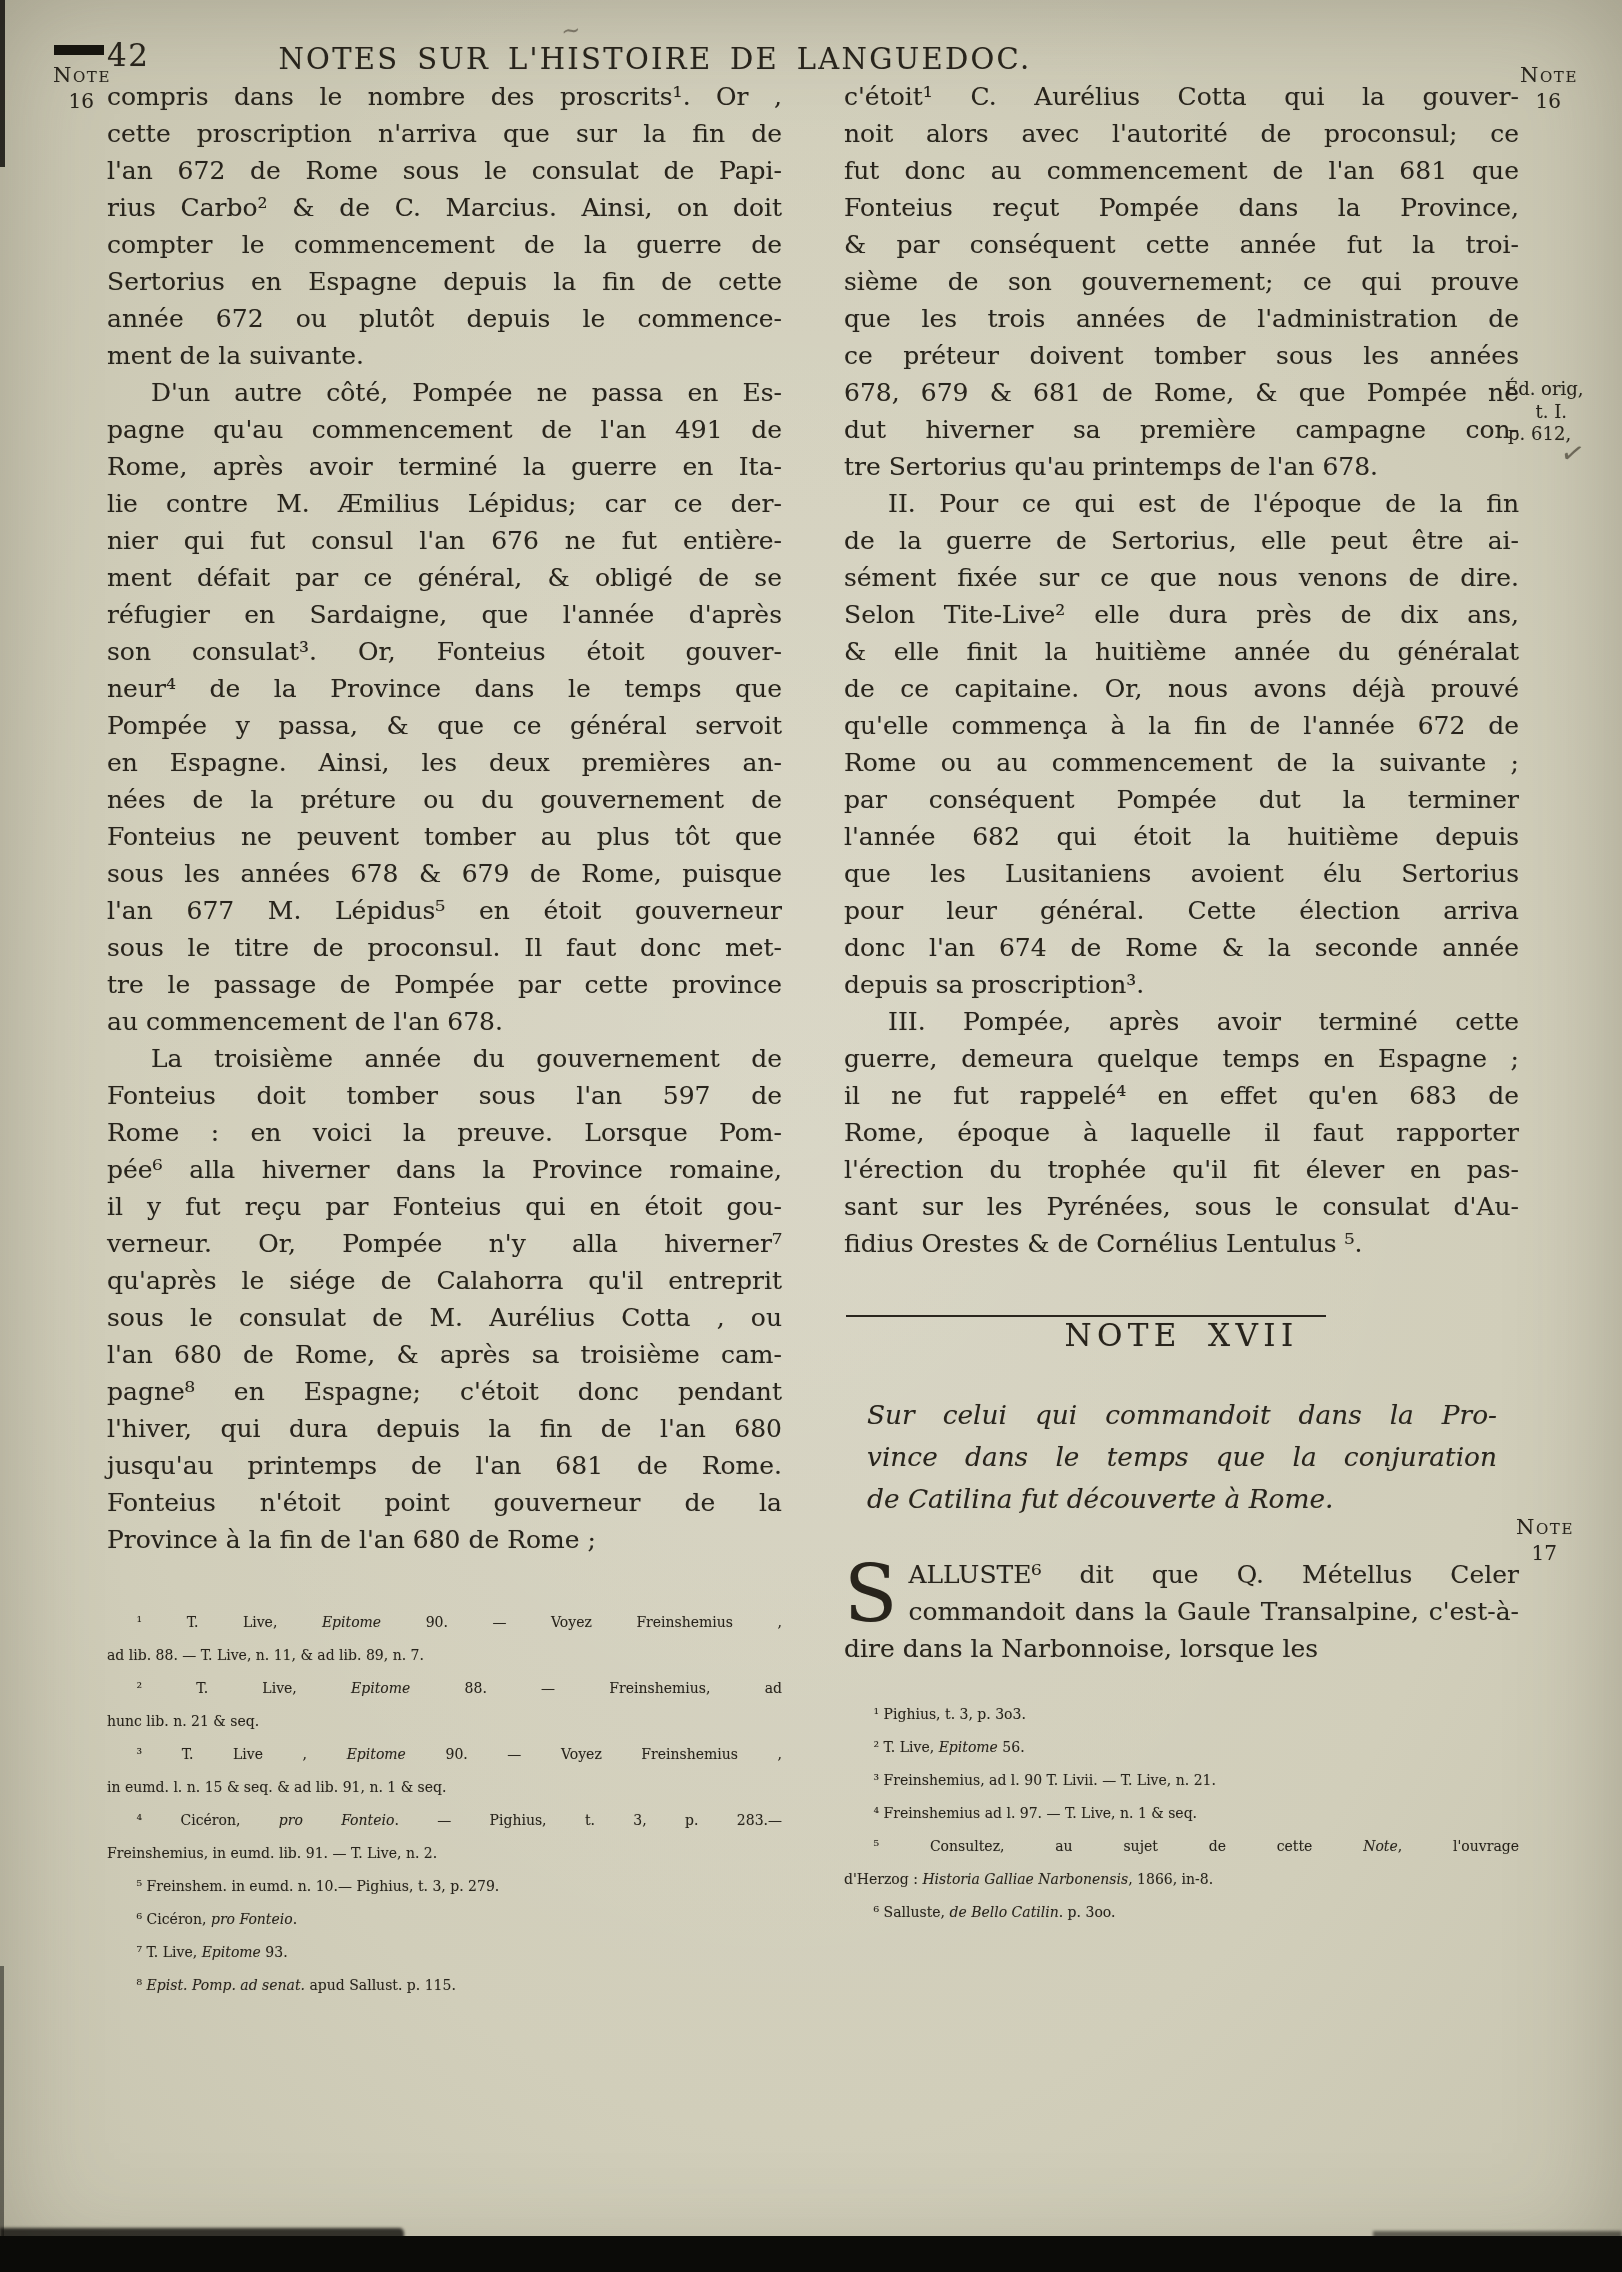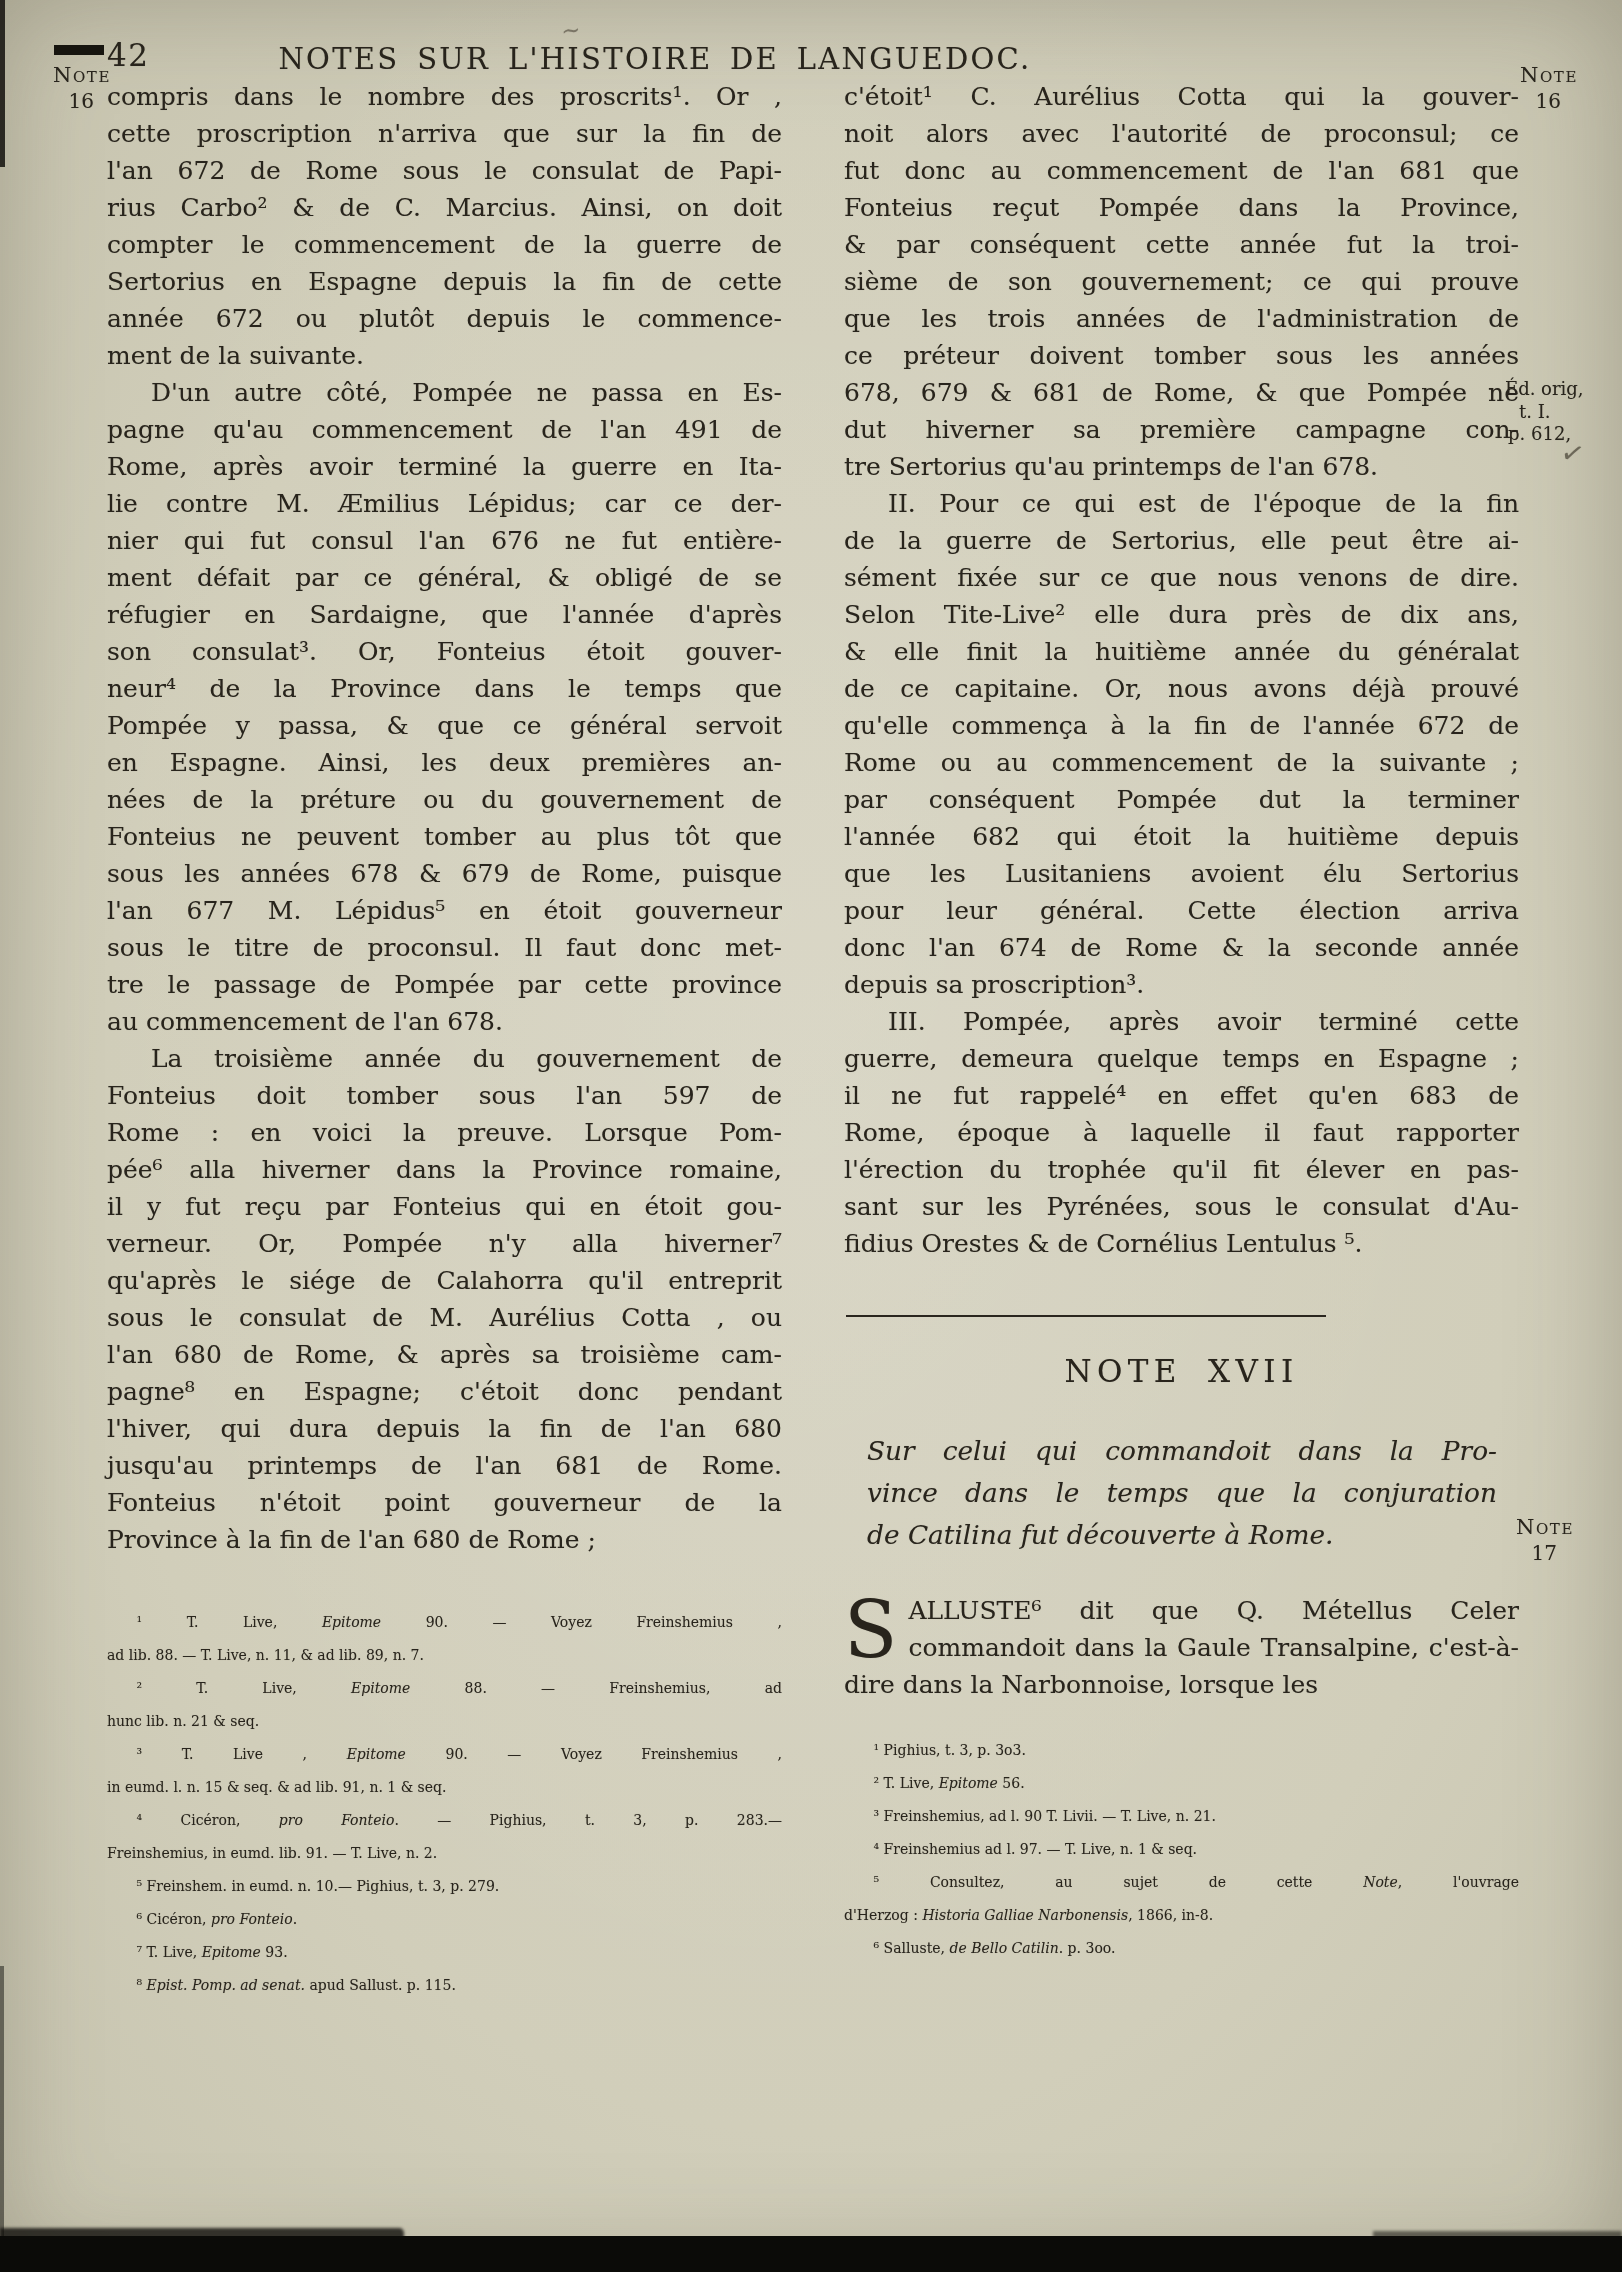--- a/index.html
+++ b/index.html
@@ -38,21 +38,21 @@
   .mn-right-top  { left: 1520px; top: 62px; }
   .mn-right-17   { left: 1516px; top: 1514px; }
   .margin-dash {
     position: absolute; left: 54px; top: 45px; width: 50px; height: 10px;
     background: #17150f;
   }
   .edition-note {
     position: absolute; left: 1505px; top: 378px;
     font-size: 18px; line-height: 22.5px;
   }
-  .edition-note .ed2 { margin-left: 14px; }
+  .edition-note .ed2 { margin-left: 14px; text-align: center; }
   .edition-note .ed3 { margin-left: 3.1px; }
 
   
   .column {
     position: absolute; top: 78px; width: 675px;
     font-size: 25px; line-height: 37px;
     hyphens: none;
   }
   .col-left  { left: 107px; }
   .col-right { left: 844px; }
@@ -66,21 +66,21 @@
   .fline { text-align: justify; text-align-last: left; }
   .fline.full { text-align-last: justify; }
   .fline.fn-first { padding-left: 29.5px; }
 
   
   .section-rule {
     width: 480px; height: 2.3px; background: #2a261e;
     margin: 53px 0 0 1.6px;
   }
   .note-heading {
-    margin-top: 36px; text-align: center;
+    text-align: center;
     font-size: 31px; font-weight: normal; letter-spacing: 5.4px; word-spacing: 11px;
   }
   .subtitle {
     margin-top: 40px; padding: 0 22px 0 23px;
     font-style: italic; font-size: 26.4px; line-height: 42px;
   }
   .sub-line { text-align: justify; text-align-last: justify; }
   .sub-line.last { text-align-last: left; }
 
   .opening { margin-top: 36px; text-align: justify; }

